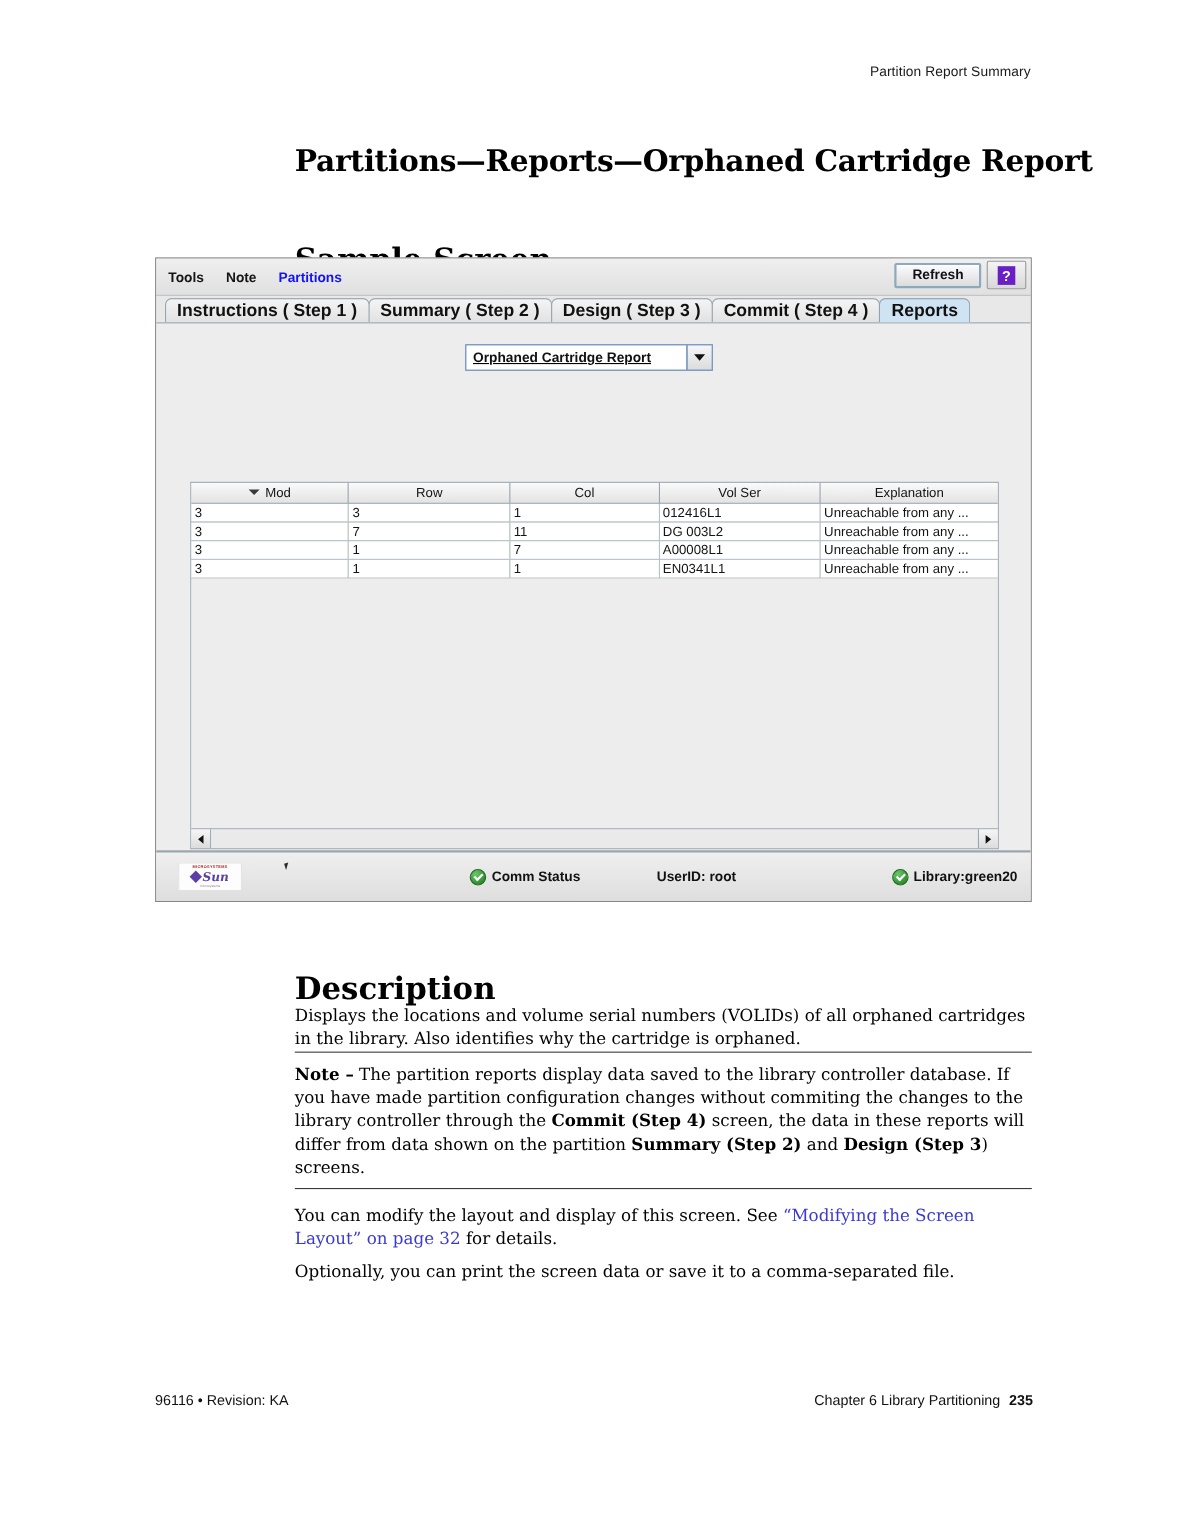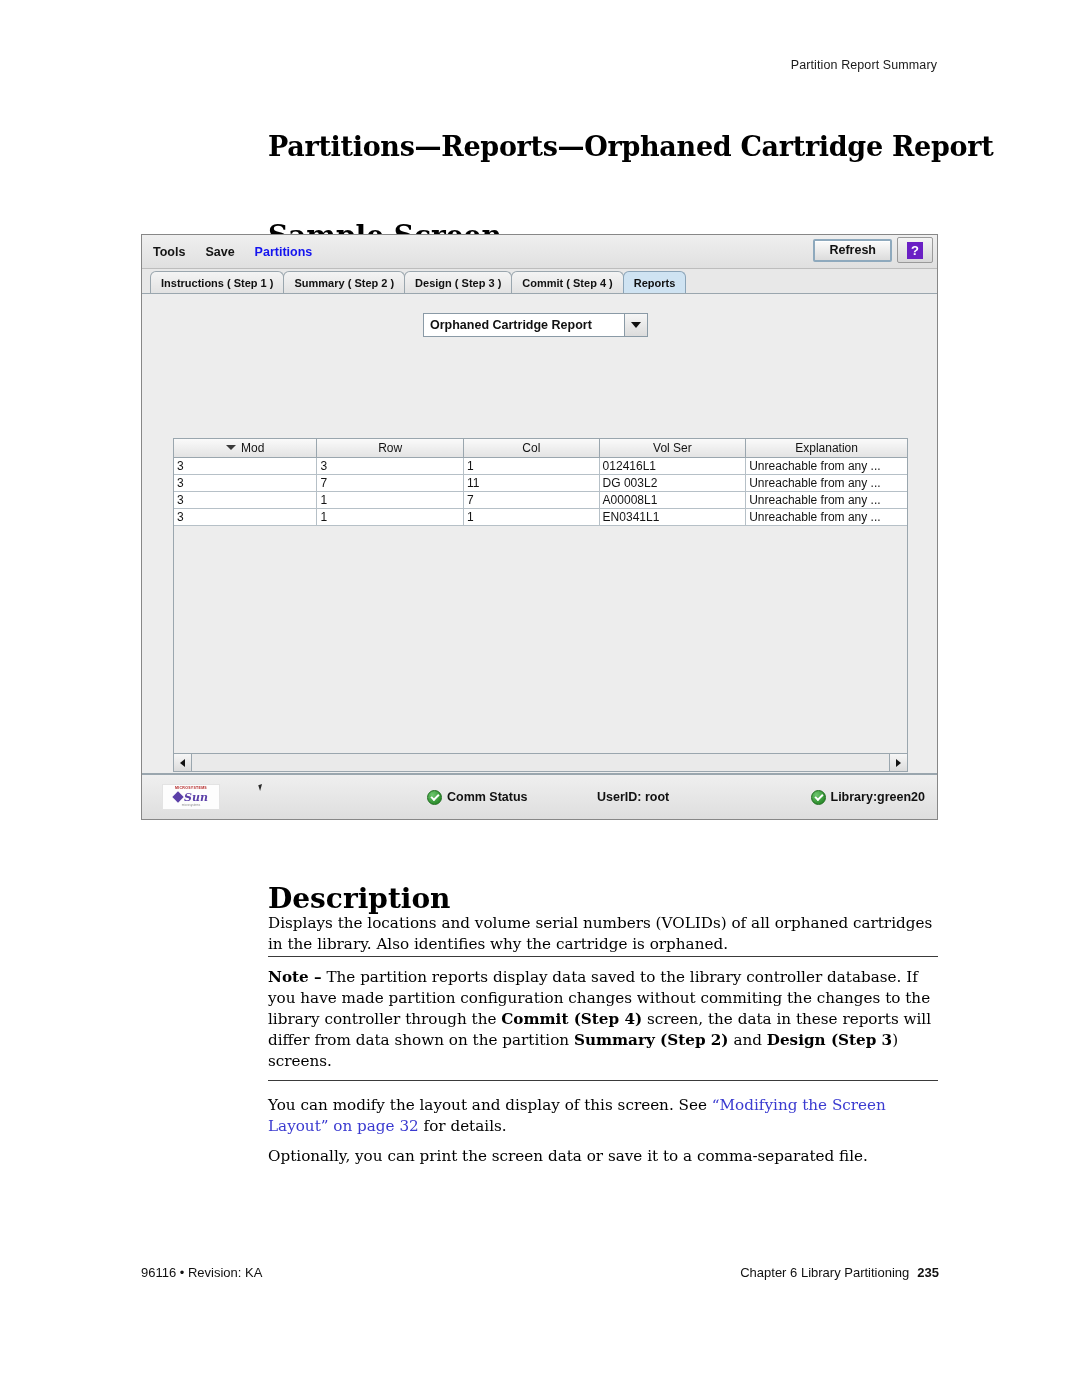--- a/index.html
+++ b/index.html
@@ -132,21 +132,21 @@
   .tabstrip {
     height: 24px;
     position: relative;
     background: #e8e8e8;
     padding-left: 8px;
     display: flex;
     align-items: flex-end;
     box-sizing: border-box;
   }
   .tab {
-    font-size: 11px;
+    font-size: 16px;
     font-weight: 700;
     color: #111;
     height: 22px;
     line-height: 22px;
     padding: 0 10px;
     background: linear-gradient(#f4f4f4, #e2e2e2);
     border: 1px solid #9aa6ae;
     border-bottom: none;
     border-radius: 6px 6px 0 0;
     margin-right: -1px;
@@ -171,20 +171,21 @@
 
   .combo-wrap {
     position: absolute;
     left: 281px;
     top: 19px;
     display: flex;
     border: 1px solid #8a9aa6;
     background: #3b82f6;
     height: 24px;
     box-sizing: border-box;
+    text-decoration: underline;
   }
   .combo-text {
     width: 200px;
     font-size: 12.5px;
     font-weight: 700;
     color: #111;
     line-height: 22px;
     padding-left: 6px;
     background: #fff;
     box-sizing: border-box;
@@ -443,21 +444,21 @@
 
 <div class="running-head">Partition Report Summary</div>
 
 <h1 class="page-title">Partitions—Reports—Orphaned Cartridge Report</h1>
 <h2 class="h2 sample">Sample Screen</h2>
 
 <div class="app-window">
 
   <div class="menubar">
     <div class="menu-item">Tools</div>
-    <div class="menu-item">Save</div>
+    <div class="menu-item">Note</div>
     <div class="menu-item active">Partitions</div>
     <div class="menubar-right">
       <button class="btn btn-refresh">Refresh</button>
       <div class="btn-help">
         <span class="help-glyph">?</span>
       </div>
     </div>
   </div>
 
   <div class="tabstrip">

